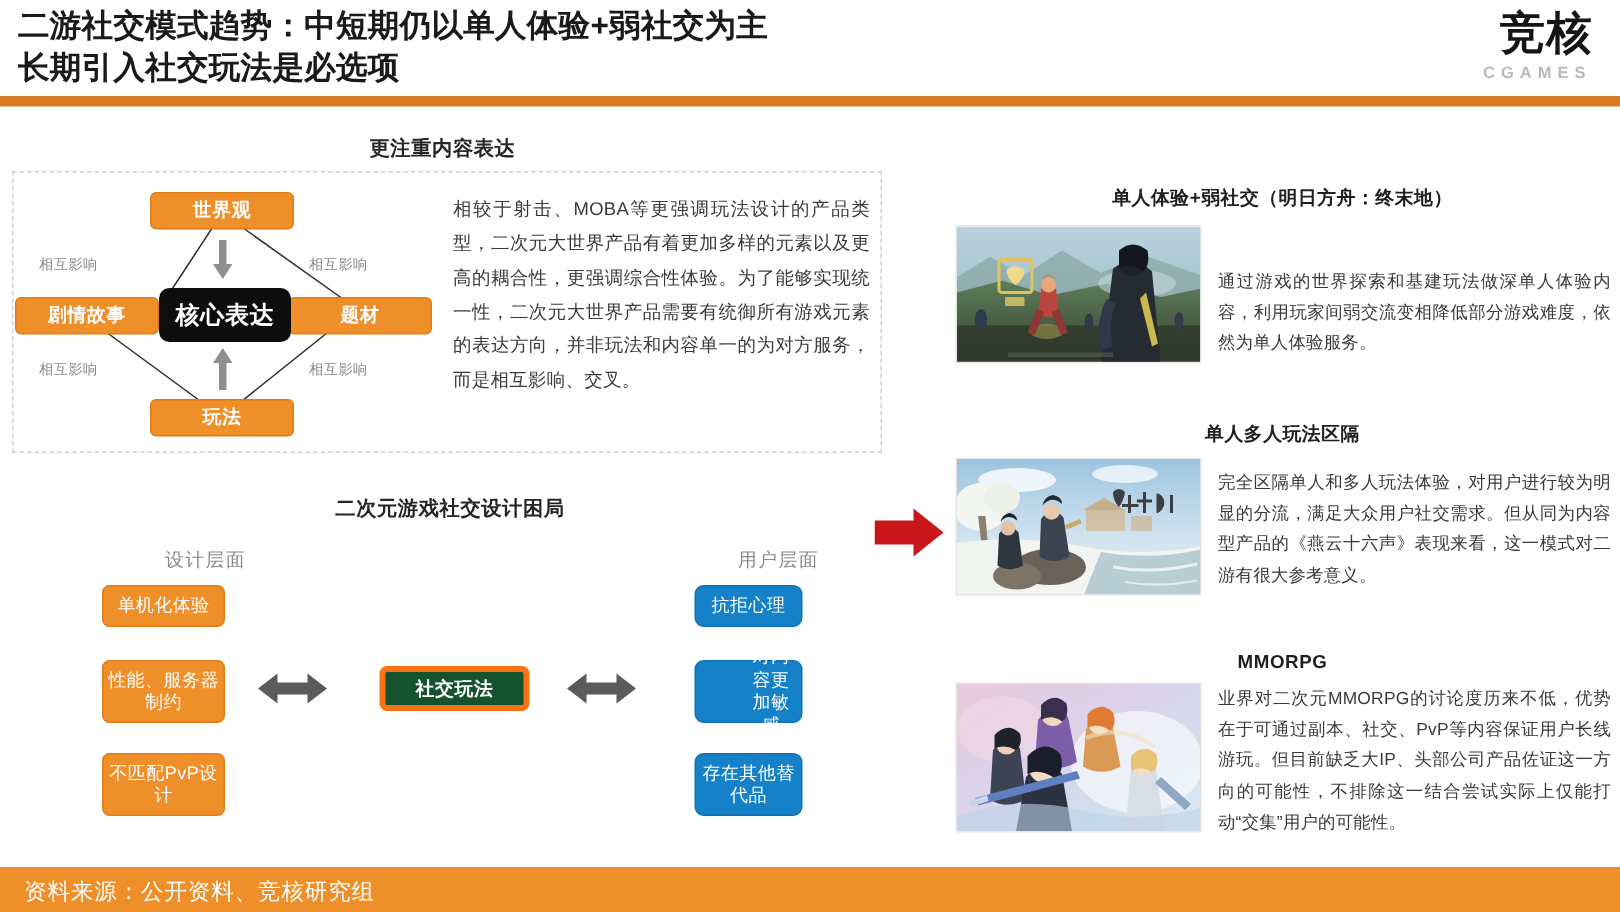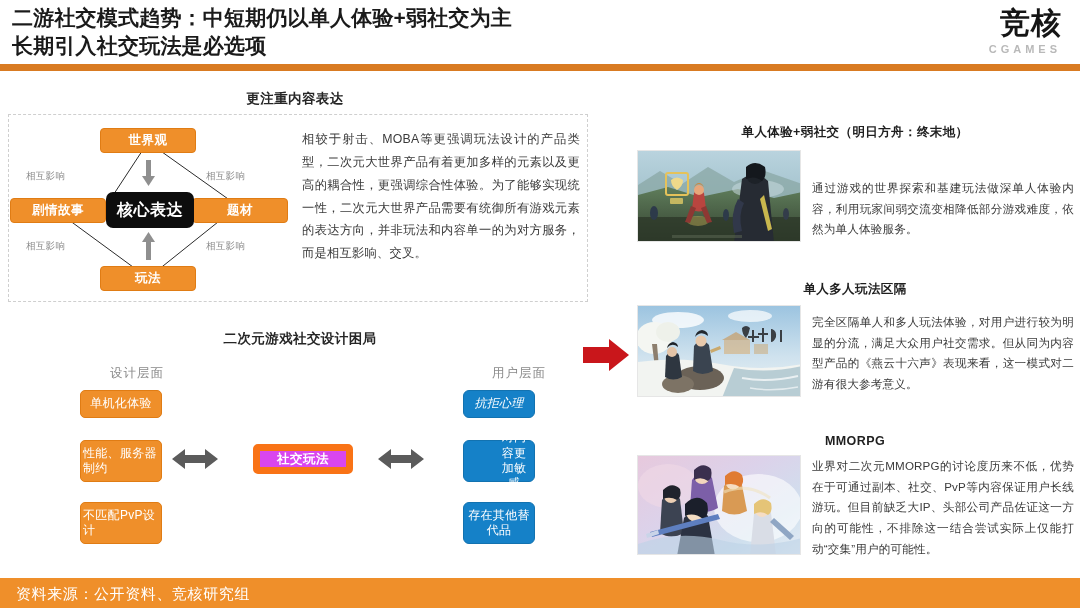--- a/index.html
+++ b/index.html
@@ -81,32 +81,32 @@
   }
 
   
   .col-lbl {
     position:absolute; font-size:12.5px; color:#8a8a8a; letter-spacing:1px;
     text-align:right; width:110px;
   }
   .obox {
     position:absolute; width:82px; background:#ef8f2a; border:1px solid #e07c14;
     border-radius:5px; color:#fff; font-size:12px; line-height:1.28;
-    display:flex; align-items:center; justify-content:center; 
-    padding:3px 2px; letter-spacing:0.3px;margin-left:12px;
+    display:flex; align-items:center; justify-content:center; text-align:center;
+    padding:3px 2px; letter-spacing:0.3px;
   }
   .bbox {
     position:absolute; width:72px; background:#1581c8; border:1px solid #1272b0;
     border-radius:6px; color:#fff; font-size:12px; line-height:1.28;
     display:flex; align-items:center; justify-content:center; text-align:center;
     padding:3px 2px; letter-spacing:0.3px;
   }
   .redbox {
     position:absolute; left:253px; top:444px; width:100px; height:30px;
-    background:#d946ef; border:7px solid #f97316; border-radius:5px;
+    background:#14532d; border:4px solid #f97316; border-radius:5px;
     color:#fff; font-size:12.5px; font-weight:bold;
     display:flex; align-items:center; justify-content:center; letter-spacing:0.5px;
   }
   .dbl-arrow { position:absolute; top:447px; width:46px; height:24px; }
 
   
   .big-arrow { position:absolute; left:583px; top:337px; width:46px; height:36px; }
 
   
   .sub-h {
@@ -200,21 +200,21 @@
 
   <div class="sec-h" style="left:150px; top:330px; width:300px;">二次元游戏社交设计困局</div>
 
   <div class="col-lbl" style="left:54px; top:365px;">设计层面</div>
   <div class="col-lbl" style="left:436px; top:365px;">用户层面</div>
 
   <div class="obox" style="left:68px; top:390px; height:28px;">单机化体验</div>
   <div class="obox" style="left:68px; top:440px; height:42px;">性能、服务器制约</div>
   <div class="obox" style="left:68px; top:502px; height:42px;">不匹配PvP设计</div>
 
-  <div class="bbox" style="left:463px; top:390px; height:28px;font-style:italic;">抗拒心理</div>
+  <div class="bbox" style="left:463px; top:390px; height:28px;">抗拒心理</div>
   <div class="bbox" style="left:463px; top:440px; height:42px;padding-left:32px;">对内容更加敏感</div>
   <div class="bbox" style="left:463px; top:502px; height:42px;">存在其他替代品</div>
 
   <svg class="dbl-arrow" style="left:172px;" viewBox="0 0 46 24">
     <polygon points="0,12 13,2 13,8 33,8 33,2 46,12 33,22 33,16 13,16 13,22" fill="#5b5b5b"></polygon>
   </svg>
   <svg class="dbl-arrow" style="left:378px;" viewBox="0 0 46 24">
     <polygon points="0,12 13,2 13,8 33,8 33,2 46,12 33,22 33,16 13,16 13,22" fill="#5b5b5b"></polygon>
   </svg>
 

